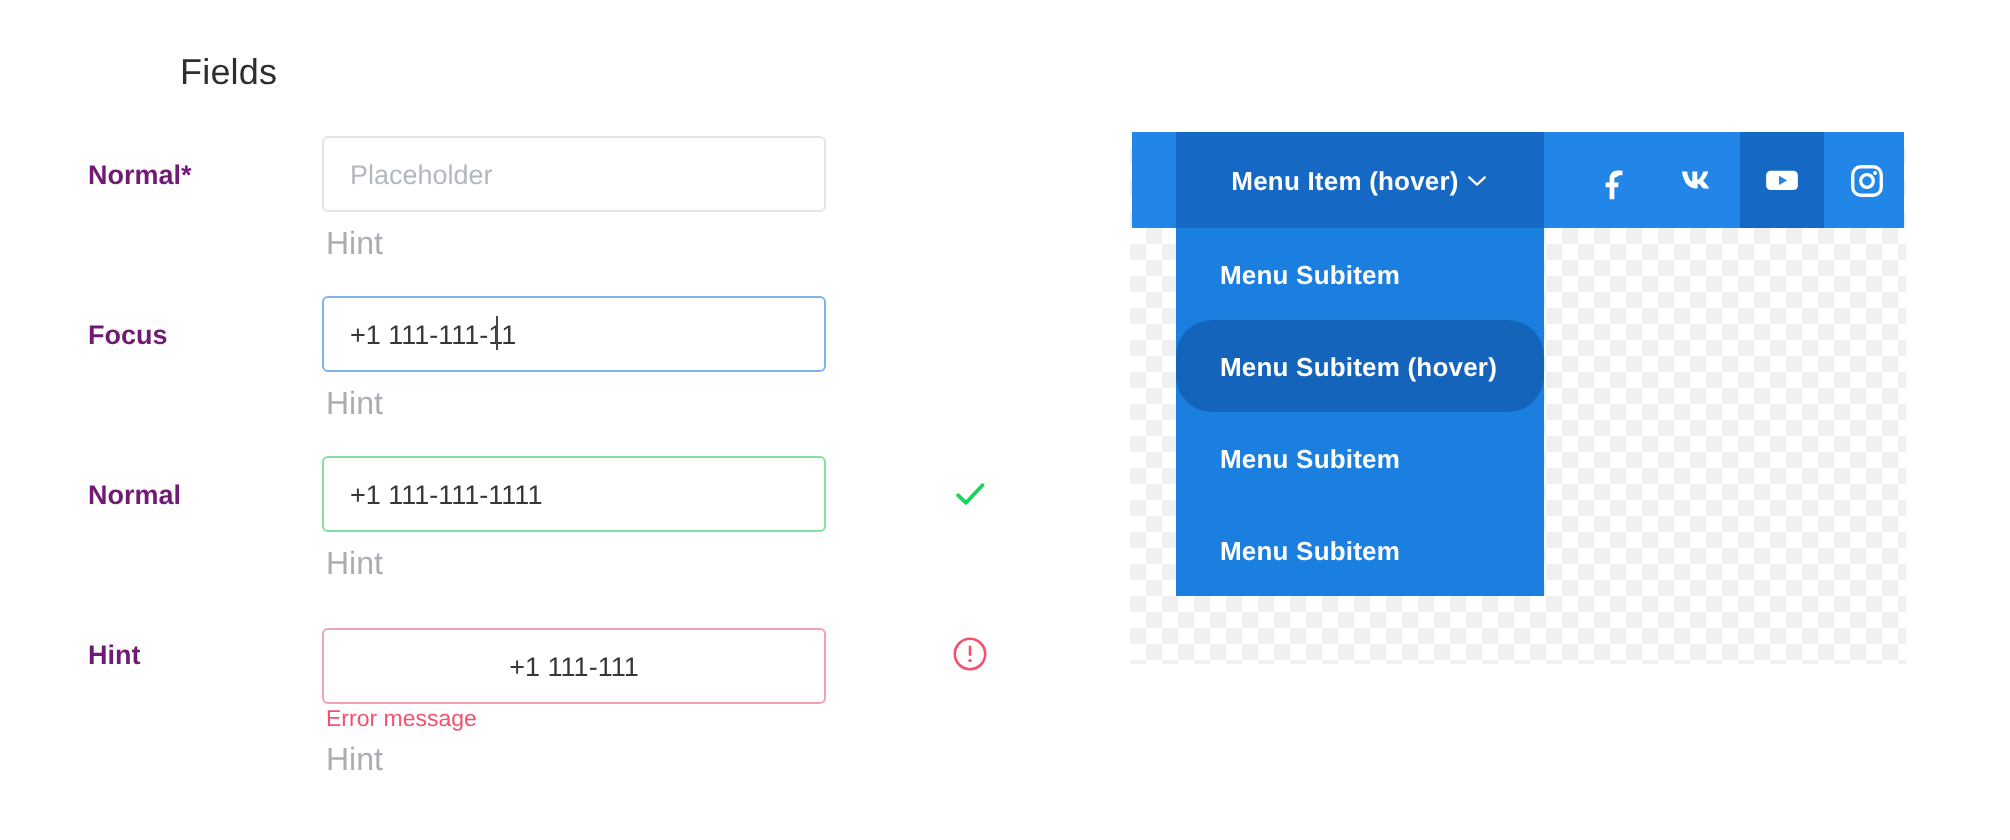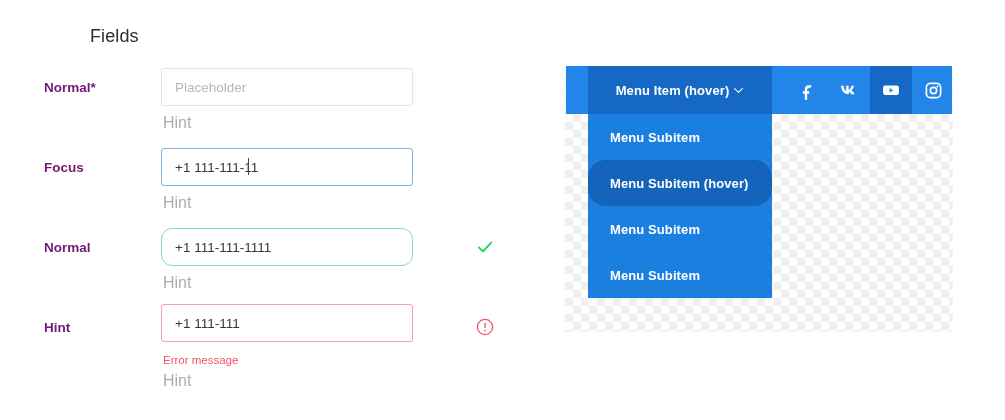--- a/index.html
+++ b/index.html
@@ -47,21 +47,21 @@
     border-radius: 3px;
     background: #ffffff;
     font-family: "Liberation Sans", sans-serif;
     font-size: 13.5px;
     color: #34383d;
     padding: 0 13px;
     outline: none;
   }
   .field-input::placeholder { color: #b3b8bf; }
   .field-input.is-focus   { border-color: #7eb3ef; }
-  .field-input.is-success { border-color: #7fe2a0; border-radius: 11px; }
+  .field-input.is-success { border-color: #7fe2a0; }
   .field-input.is-error   { border-color: #f3a0b2; }
 
   .caret {
     position: absolute;
     width: 1px;
     height: 17px;
     background: #44474b;
   }
 
   .field-hint {
@@ -183,21 +183,21 @@
     <span class="status-icon" style="left:476px; top:238px;">
       <svg width="18" height="18" viewBox="0 0 18 18">
         <path d="M3 9.6 L7 13.4 L15.2 4.6" fill="none" stroke="#18d659" stroke-width="1.9" stroke-linecap="round" stroke-linejoin="round"></path>
       </svg>
     </span>
     <div class="field-hint" style="top:274px;">Hint</div>
   </div>
 
   <div class="field-row">
     <div class="field-label" style="top:320px;">Hint</div>
-    <input class="field-input is-error" style="top: 304px;" value="+1 111-111">
+    <input class="field-input is-error" style="top: 314px; text-align: center;" value="+1 111-111">
     <span class="status-icon" style="left:476px; top:318px;">
       <svg width="18" height="18" viewBox="0 0 18 18">
         <circle cx="9" cy="9" r="7.6" fill="none" stroke="#f4516c" stroke-width="1.3"></circle>
         <rect x="8.35" y="4.7" width="1.3" height="5.3" rx="0.6" fill="#f4516c"></rect>
         <circle cx="9" cy="12.3" r="0.85" fill="#f4516c"></circle>
       </svg>
     </span>
     <div class="field-error-msg" style="top:354px;text-align:center;">Error message</div>
     <div class="field-hint" style="top:372px;">Hint</div>
   </div>

